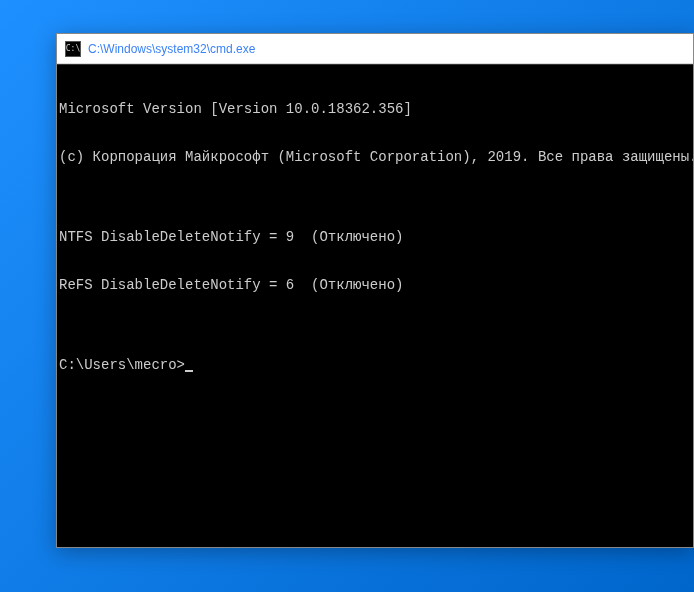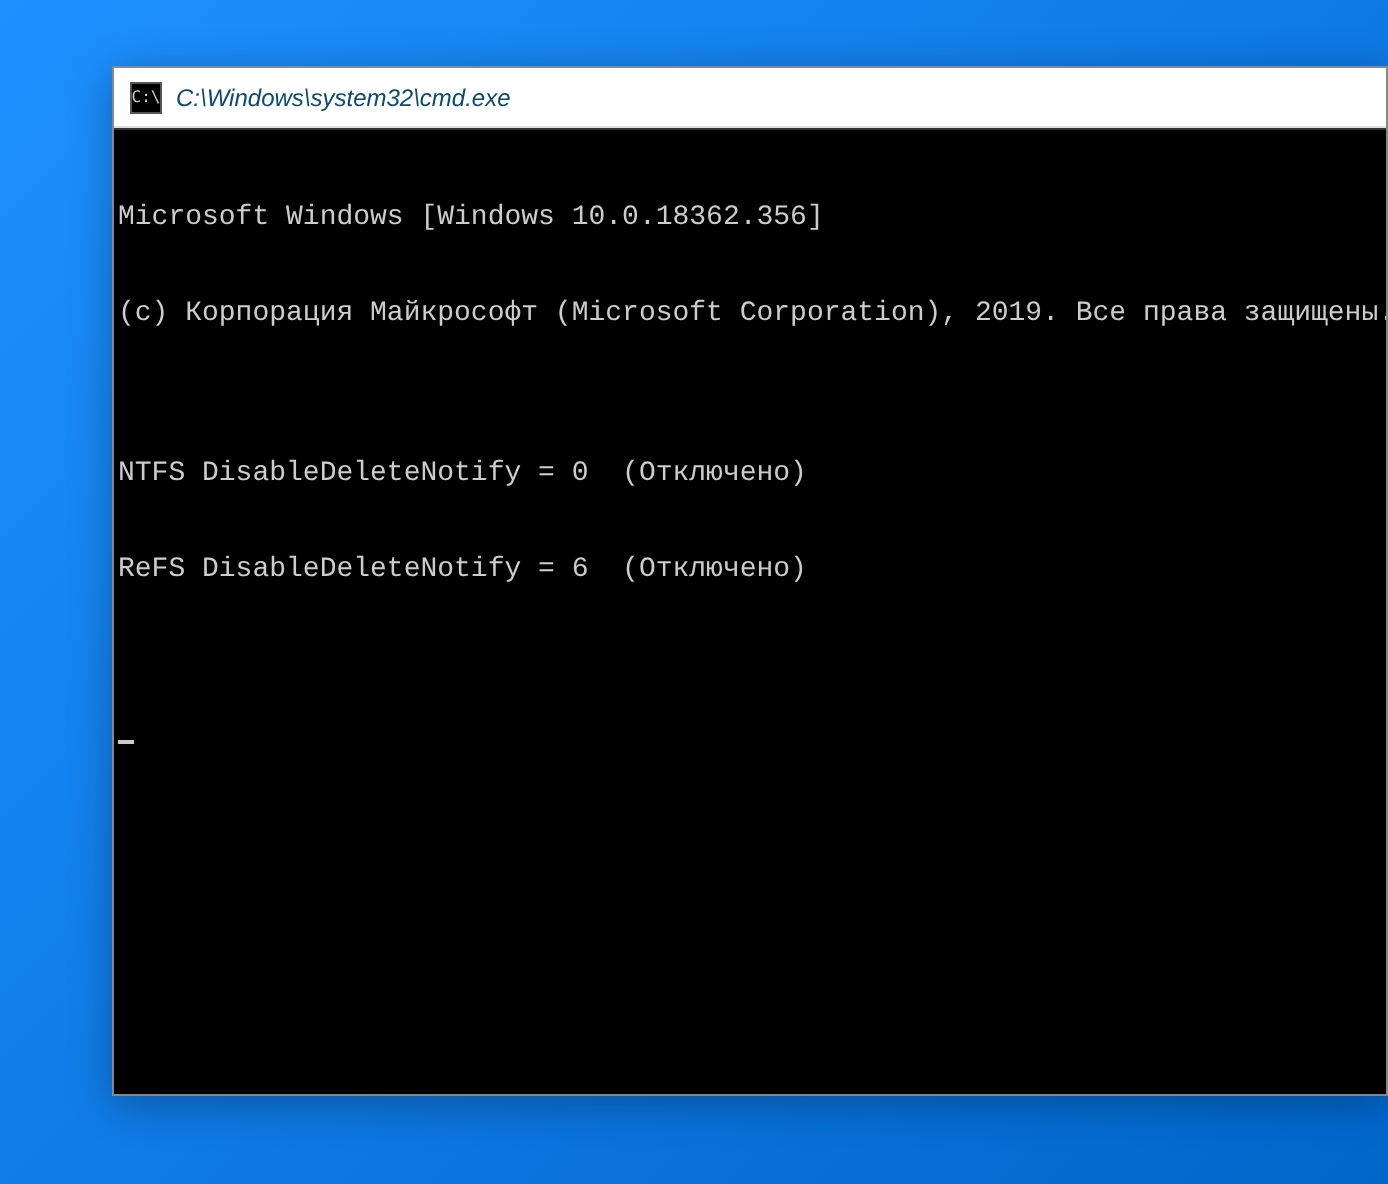--- a/index.html
+++ b/index.html
@@ -41,22 +41,21 @@
       display: flex;
       align-items: center;
       justify-content: center;
       font-size: 8px;
       color: #ccc;
       font-family: monospace;
       border: 1px solid #555;
     }
     .title-text {
       font-size: 12px;
-      color: #0c4a6e;
-      font-style: italic;
+      color: #3b82f6;
     }
     .terminal {
       background: #000000;
       width: 100%;
       height: calc(100% - 30px);
       padding: 4px 0 0 2px;
       font-family: Consolas, "Courier New", monospace;
       font-size: 14px;
       line-height: 16px;
       color: #cccccc;
@@ -82,21 +81,21 @@
   </style>
 </head>
 <body>
 
 <div class="window">
   <div class="titlebar">
     <div class="app-icon">C:\</div>
     <div class="title-text">C:\Windows\system32\cmd.exe</div>
   </div>
   <div class="terminal">
-    <div class="terminal-line">Microsoft Windows [Windows 10.0.18362.356]</div>
+    <div class="terminal-line">Microsoft Version [Version 10.0.18362.356]</div>
     <div class="terminal-line">(c) Корпорация Майкрософт (Microsoft Corporation), 2019. Все права защищены.</div>
     <div class="terminal-line"></div>
-    <div class="terminal-line">NTFS DisableDeleteNotify = 0  (Отключено)</div>
+    <div class="terminal-line">NTFS DisableDeleteNotify = 9  (Отключено)</div>
     <div class="terminal-line">ReFS DisableDeleteNotify = 6  (Отключено)</div>
     <div class="terminal-line"></div>
-    <div class="terminal-line"><span class="cursor"></span></div>
+    <div class="terminal-line"><span>C:\Users\mecro&gt;</span><span class="cursor"></span></div>
   </div>
 </div>
 
 </body></html>

